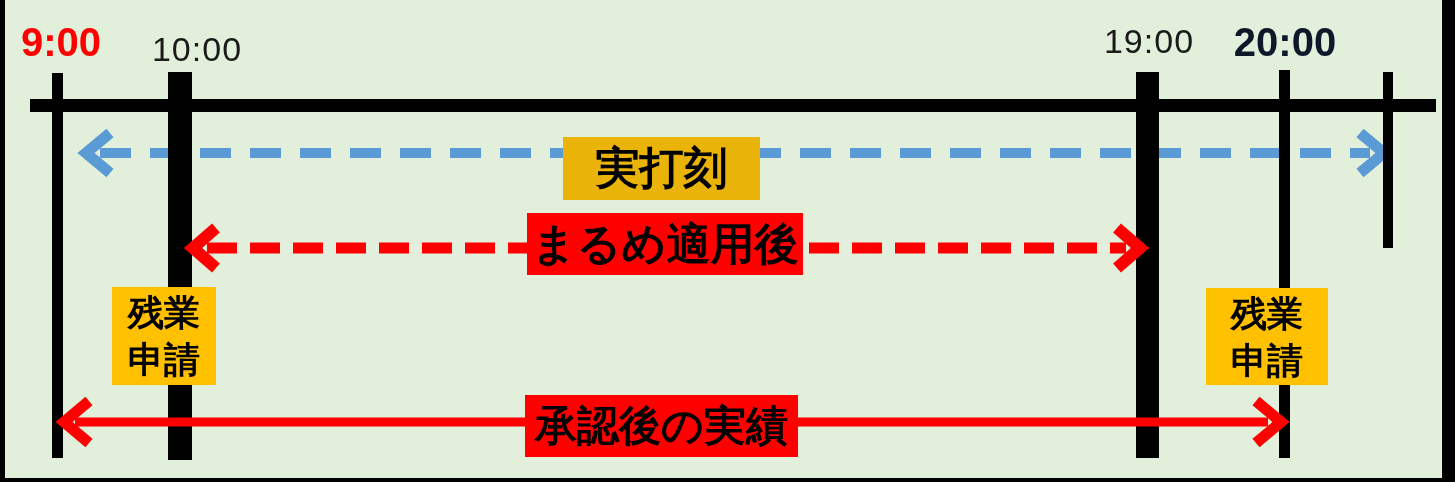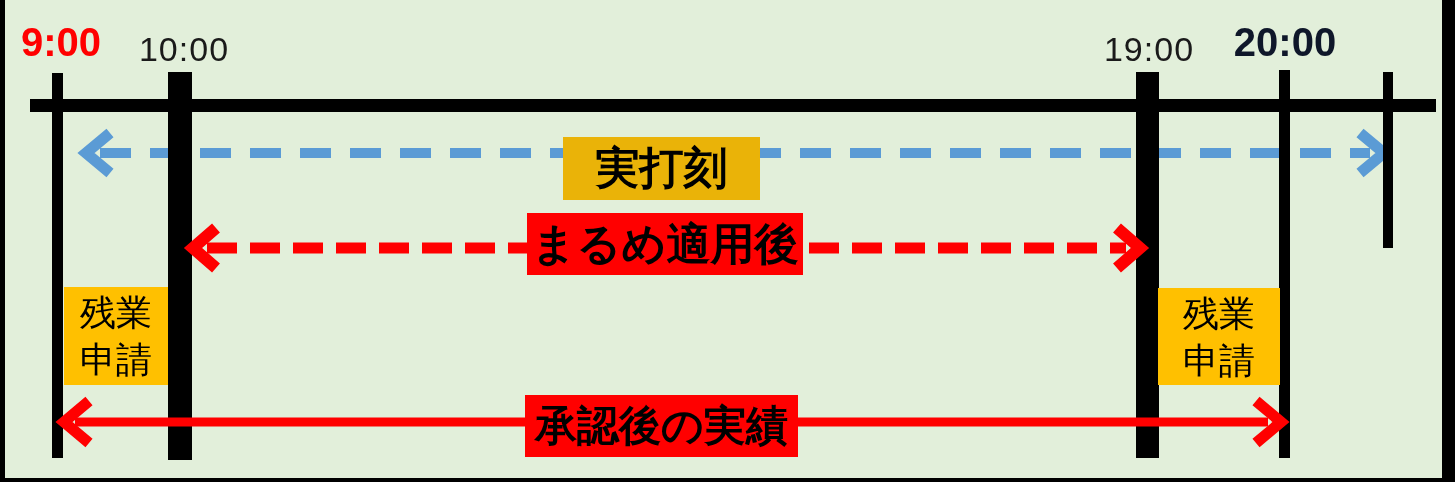--- a/index.html
+++ b/index.html
@@ -37,44 +37,44 @@
   .label-box{
     z-index:4;
     display:flex;align-items:center;justify-content:center;
     color:#000;font-weight:bold;white-space:nowrap;
   }
   .label-box.lg{font-size:44px;}
   .label-box.md{font-size:42px;}
   .overtime-box{
     z-index:4;
     display:flex;flex-direction:column;align-items:center;justify-content:center;
-    color:#000;font-weight:normal;
-    font-size:36px;line-height:47px;white-space:nowrap;
+    color:#000;font-weight:bold;
+    font-size:36px;line-height:47px;white-space:nowrap;margin-left:48px;
   }
 </style>
 </head>
 <body>
 
 <div id="canvas" style="background-color: rgb(226, 239, 218);">
 
   <div class="abs edge" style="left:0;top:0;width:5px;height:482px;"></div>
   <div class="abs edge" style="left:1442px;top:0;width:13px;height:482px;"></div>
   <div class="abs edge" style="left:0;top:478px;width:1455px;height:4px;"></div>
 
   <div class="abs axis" style="left:30px;top:99px;width:1406px;height:13px;"></div>
 
   <div class="abs bar" style="left:52px;top:73px;width:11px;height:385px;"></div>
   <div class="abs bar" style="left:168px;top:72px;width:24px;height:388px;"></div>
   <div class="abs bar" style="left:1136px;top:72px;width:23px;height:386px;"></div>
   <div class="abs bar" style="left:1279px;top:70px;width:11px;height:388px;"></div>
   <div class="abs bar" style="left:1383px;top:72px;width:10px;height:176px;"></div>
 
   <div class="abs tick-label em" style="left: 61px; top: 20px; color: rgb(255, 0, 0);">9:00</div>
-  <div class="abs tick-label" style="left:184px;top:30px;text-align:right;">10:00</div>
-  <div class="abs tick-label" style="left:1149px;top:30px;">19:00</div>
+  <div class="abs tick-label" style="left:197px;top:30px;text-align:right;">10:00</div>
+  <div class="abs tick-label" style="left:1149px;top:22px;">19:00</div>
   <div class="abs tick-label em" style="left: 1285px; top: 20px; color: #0f172a;">20:00</div>
 
   <svg id="blue-layer" class="arrow-layer" width="1455" height="482">
     <line x1="100" y1="153" x2="1370" y2="153" stroke-width="10" stroke-dasharray="31 19" fill="none" stroke="#5b9bd5"></line>
     <polyline points="110,133 86,153 110,173" stroke-width="11" fill="none" stroke-linejoin="miter" stroke="#5b9bd5"></polyline>
     <polyline points="1360,133 1384,153 1360,173" stroke-width="11" fill="none" stroke-linejoin="miter" stroke="#5b9bd5"></polyline>
   </svg>
 
   <svg id="red-layer" class="arrow-layer" width="1455" height="482">
 

